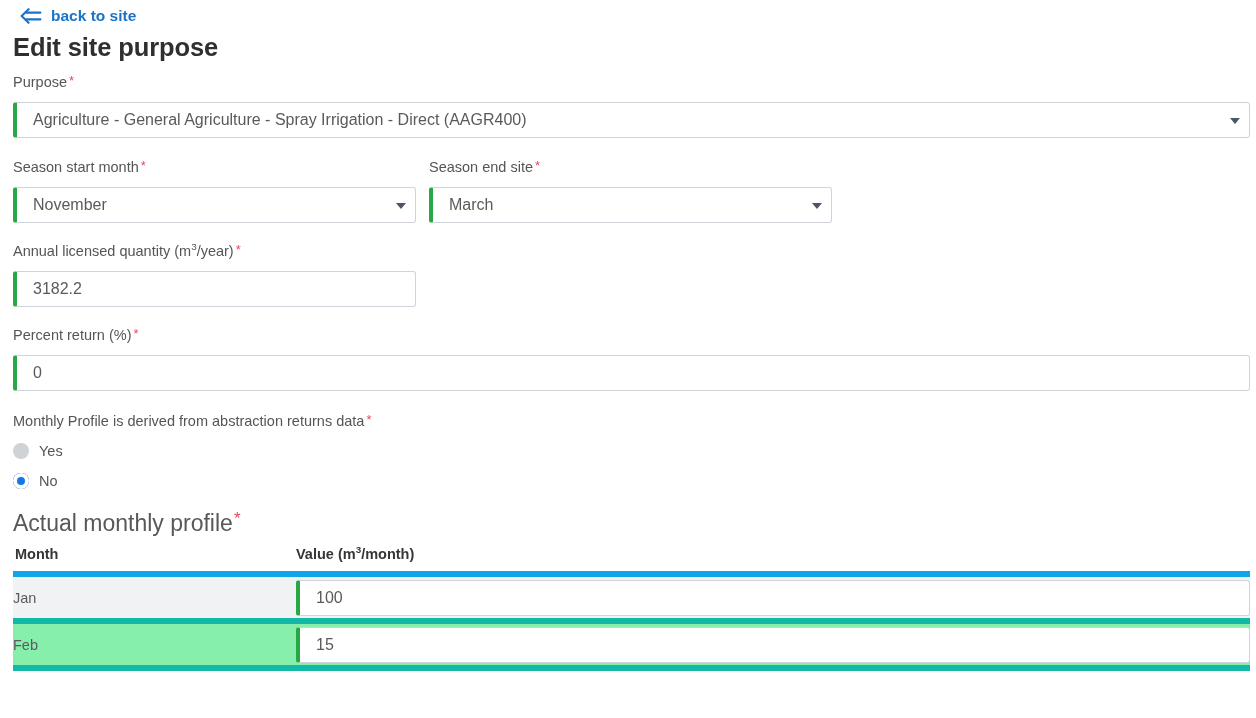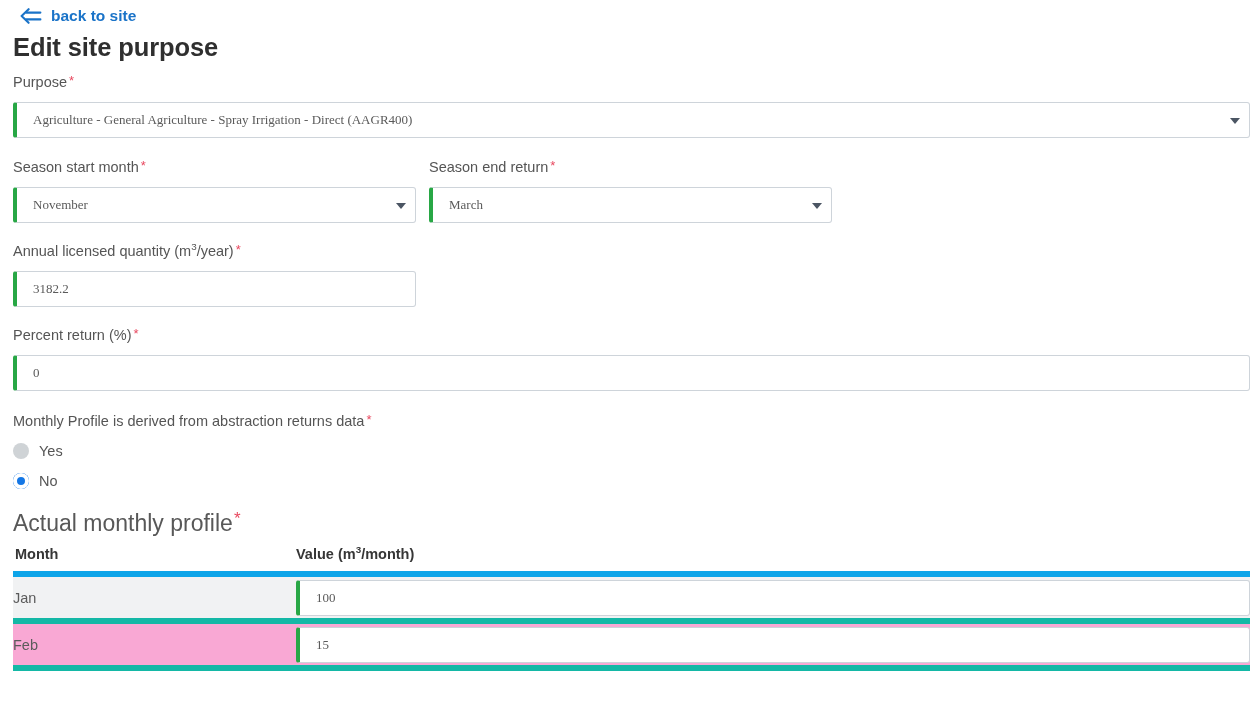--- a/index.html
+++ b/index.html
@@ -79,26 +79,25 @@
   .control {
     position: relative;
     height: 36px;
     background: #ffffff;
     border: 1px solid #ced4da;
     border-left: 4px solid #28a745;
     border-radius: 3px;
     display: flex;
     align-items: center;
     padding: 0 12px 0 16px;
-    font-size: 13px;
+    font-size: 16px;
     color: #5a5a5a;
     cursor: text;
     overflow: hidden;
     white-space: nowrap;
-    font-family: Liberation Serif, serif;
   }
   .control.select { cursor: pointer; padding-right: 28px; }
   .caret {
     position: absolute;
     right: 9px;
     top: 50%;
     margin-top: -2px;
     width: 0;
     height: 0;
     border-left: 5px solid transparent;
@@ -149,21 +148,21 @@
     vertical-align: bottom;
   }
   .profile-table th.col-month { width: 283px; padding-left: 2px; }
   .profile-table td {
     padding: 0;
     border-bottom: 6px solid #14b8a6;
     vertical-align: middle;
     height: 47px;
   }
   .profile-table tbody tr.odd td { background: #f1f2f3; }
-  .profile-table tbody tr.even td { background: #f9a8d4; }
+  .profile-table tbody tr.even td { background: #86efac; }
   .month-cell {
     font-size: 14.5px;
     color: #5b5b5b;
     padding-left: 2px;
   }
   .value-cell { padding-right: 9px; }
   .value-cell .control { height: 36px; }
 </style>
 </head>
 <body>
@@ -198,21 +197,21 @@
       <span>Season start month</span><span class="req">*</span>
     </div>
     <div class="control select" style="margin-top:11px; width:403px;">
       <span>November</span>
       <span class="caret"></span>
     </div>
   </div>
 
   <div class="fg" style="left:429px; top:157px; width:403px;">
     <div class="field-label">
-      <span>Season end return</span><span class="req">*</span>
+      <span>Season end site</span><span class="req">*</span>
     </div>
     <div class="control select" style="margin-top:11px; width:403px;">
       <span>March</span>
       <span class="caret"></span>
     </div>
   </div>
 
   <div class="fg" style="left:13px; top:241px; width:403px;">
     <div class="field-label">
       <span>Annual licensed quantity (m</span><sup>3</sup><span>/year)</span><span class="req">*</span>

